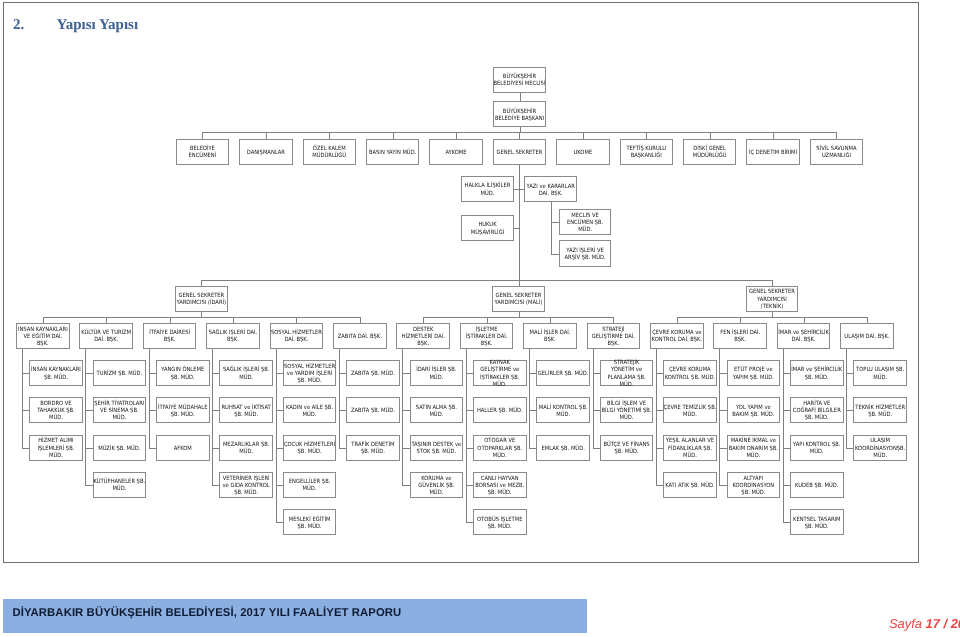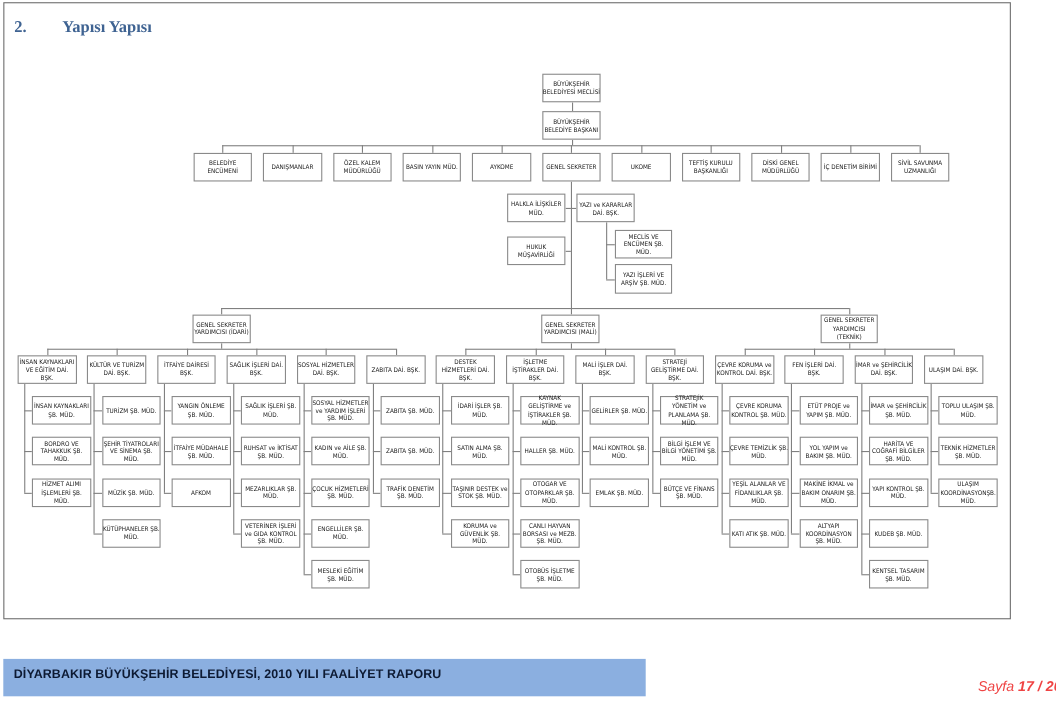--- a/index.html
+++ b/index.html
@@ -493,15 +493,15 @@
 YARDIMCISI
 (TEKNİK)</span>
       </div>
       <div class="ln lnv" style="left: 772px; top: 312px; height: 5px;"></div>
       <div class="ln lnh" style="left: 201px; top: 280px; width: 571px;"></div>
       <div class="ln lnv" style="left: 201px; top: 280px; height: 6px;"></div>
       <div class="ln lnv" style="left: 519px; top: 280px; height: 6px;"></div>
       <div class="ln lnv" style="left: 772px; top: 280px; height: 6px;"></div>
     </div>
   <div id="banner"></div>
-  <div id="bannertxt">DİYARBAKIR BÜYÜKŞEHİR BELEDİYESİ, 2010 YILI FAALİYET RAPORU</div>
+  <div id="bannertxt">DİYARBAKIR BÜYÜKŞEHİR BELEDİYESİ, 2017 YILI FAALİYET RAPORU</div>
   <div id="pagenum"><span>Sayfa</span> <b>17</b> <b>/</b> <b>208</b></div>
 </div>
 
 </body></html>

